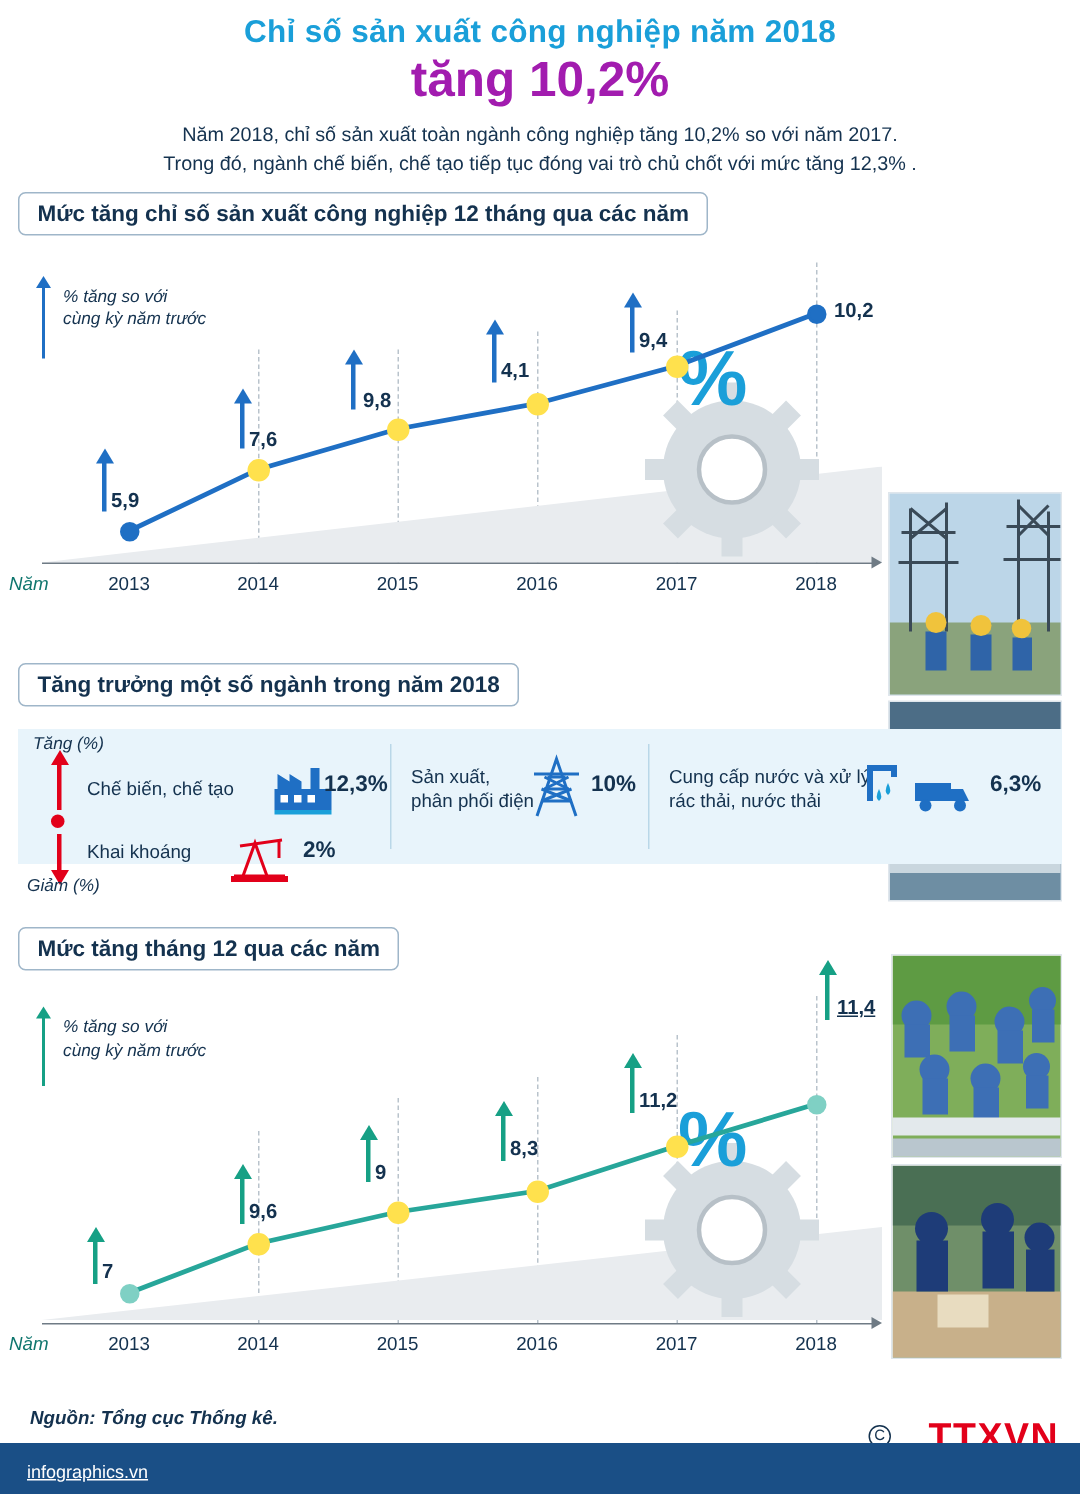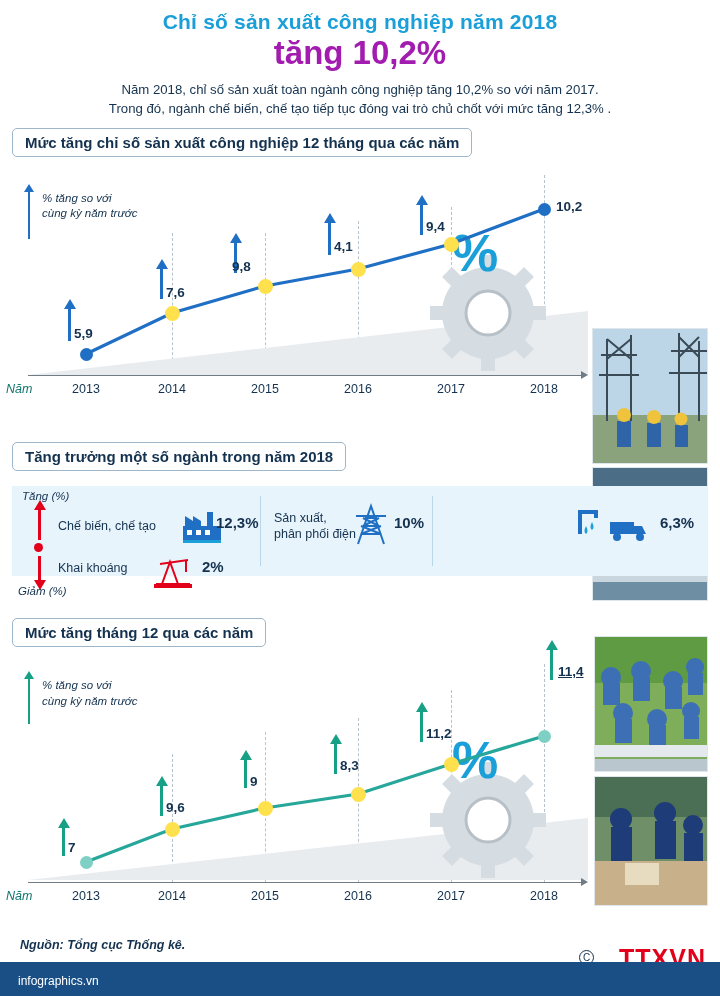--- a/index.html
+++ b/index.html
@@ -153,21 +153,21 @@
   
   .source{
     position:absolute; left:20px; top:938px;
     font-size:12.5px; font-style:italic; font-weight:bold; color:#14324f;
   }
   .footbar{
     position:absolute; left:0; bottom:0; width:720px; height:34px;
     background:#1a4f86;
   }
   .footurl{
-    position:absolute; left:18px; bottom:8px; font-size:12px; color:#ffffff;
+    position:absolute; left:18px; bottom:8px; font-size:12px; color:#ffffff;text-decoration:underline;
   }
   .ttxvn{
     position:absolute; right:14px; top:944px; text-align:right;
   }
   .ttxvn .big{ color:#e2001a; font-size:25px; font-weight:bold; letter-spacing:1px;text-align:center;}
   .ttxvn .small{ color:#14324f; font-size:8.5px; }
   .c-mark{
     position:absolute; right:126px; top:950px; width:15px;height:15px;
     border:1.4px solid #14324f; border-radius:50%;
     font-size:10px; text-align:center; line-height:13px; color:#14324f;
@@ -277,21 +277,21 @@
     <div class="dot" style="left:444px; top:76px;"></div>
     <div class="dot last" style="left:538px; top:42px;"></div>
 
     <div class="uparrow" style="left:68px; top:146px; height:34px;"></div>
     <div class="val" style="left:74px; top:165px;">5,9</div>
 
     <div class="uparrow" style="left:160px; top:106px; height:32px;"></div>
     <div class="val" style="left:166px; top:124px;">7,6</div>
 
     <div class="uparrow" style="left:234px; top:80px; height:32px;"></div>
-    <div class="val" style="left:232px; top:98px;">9,8</div>
+    <div class="val" style="left:242px; top:98px;">9,8</div>
 
     <div class="uparrow" style="left:328px; top:60px; height:34px;"></div>
     <div class="val" style="left:334px; top:78px;">4,1</div>
 
     <div class="uparrow" style="left:420px; top:42px; height:32px;"></div>
     <div class="val" style="left:426px; top:58px;">9,4</div>
 
     <div class="val" style="left:556px; top:38px;">10,2</div>
 
     <div class="baseline" style="left:28px; top:214px; width:554px;"></div>
@@ -339,20 +339,24 @@
   <svg style="position:absolute; left:340px; top:16px;" width="38" height="44" viewBox="0 0 38 44">
     <g stroke="#1f6fc4" stroke-width="2" fill="none">
       <path d="M6 42 L19 4 L32 42"></path>
       <path d="M9 32 L29 32 M11 24 L27 24 M13 16 L25 16"></path>
       <path d="M9 32 L29 24 M29 32 L9 24 M11 24 L27 16 M27 24 L11 16"></path>
       <path d="M4 14 L34 14"></path>
     </g>
   </svg>
   <div class="mid-val" style="left:382px; top:28px;">10%</div>
 
+  <div class="mid-text" style="left:434px; top:24px;">
+    <div>Cung cấp nước và xử lý</div>
+    <div>rác thải, nước thải</div>
+  </div>
   <svg style="position:absolute; left:560px; top:16px;" width="80" height="44" viewBox="0 0 80 44">
     <g fill="#1f6fc4">
       <rect x="6" y="10" width="4" height="22"></rect>
       <rect x="6" y="8" width="18" height="4"></rect>
       <rect x="22" y="8" width="4" height="8"></rect>
     </g>
     <g fill="#1a9fd9">
       <path d="M20 20 q3 6 0 8 q-3 -2 0 -8"></path>
       <path d="M14 24 q3 6 0 8 q-3 -2 0 -8"></path>
     </g>

